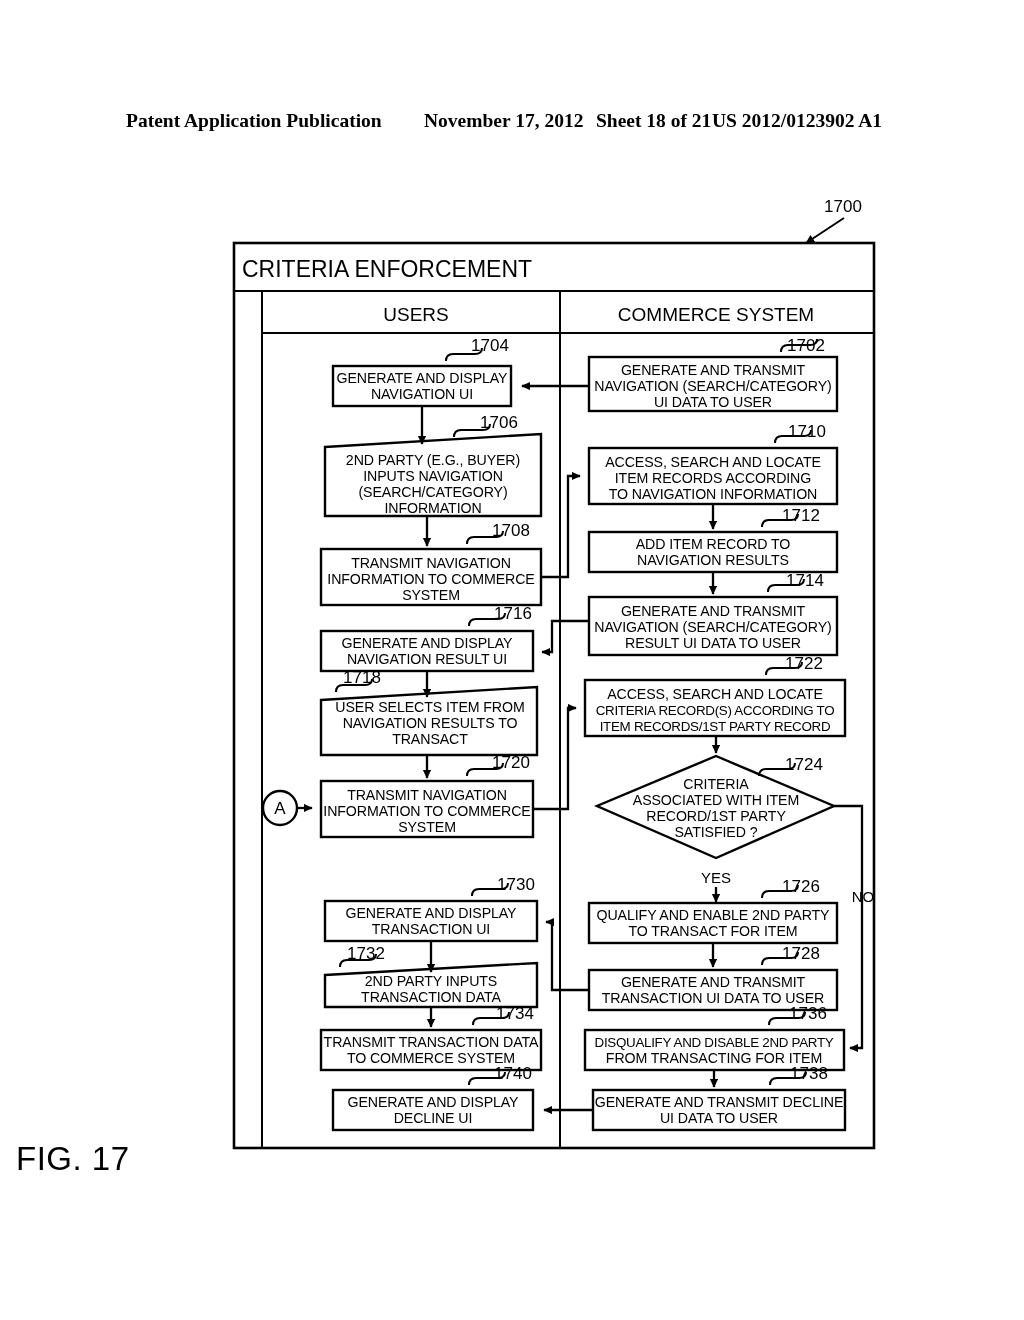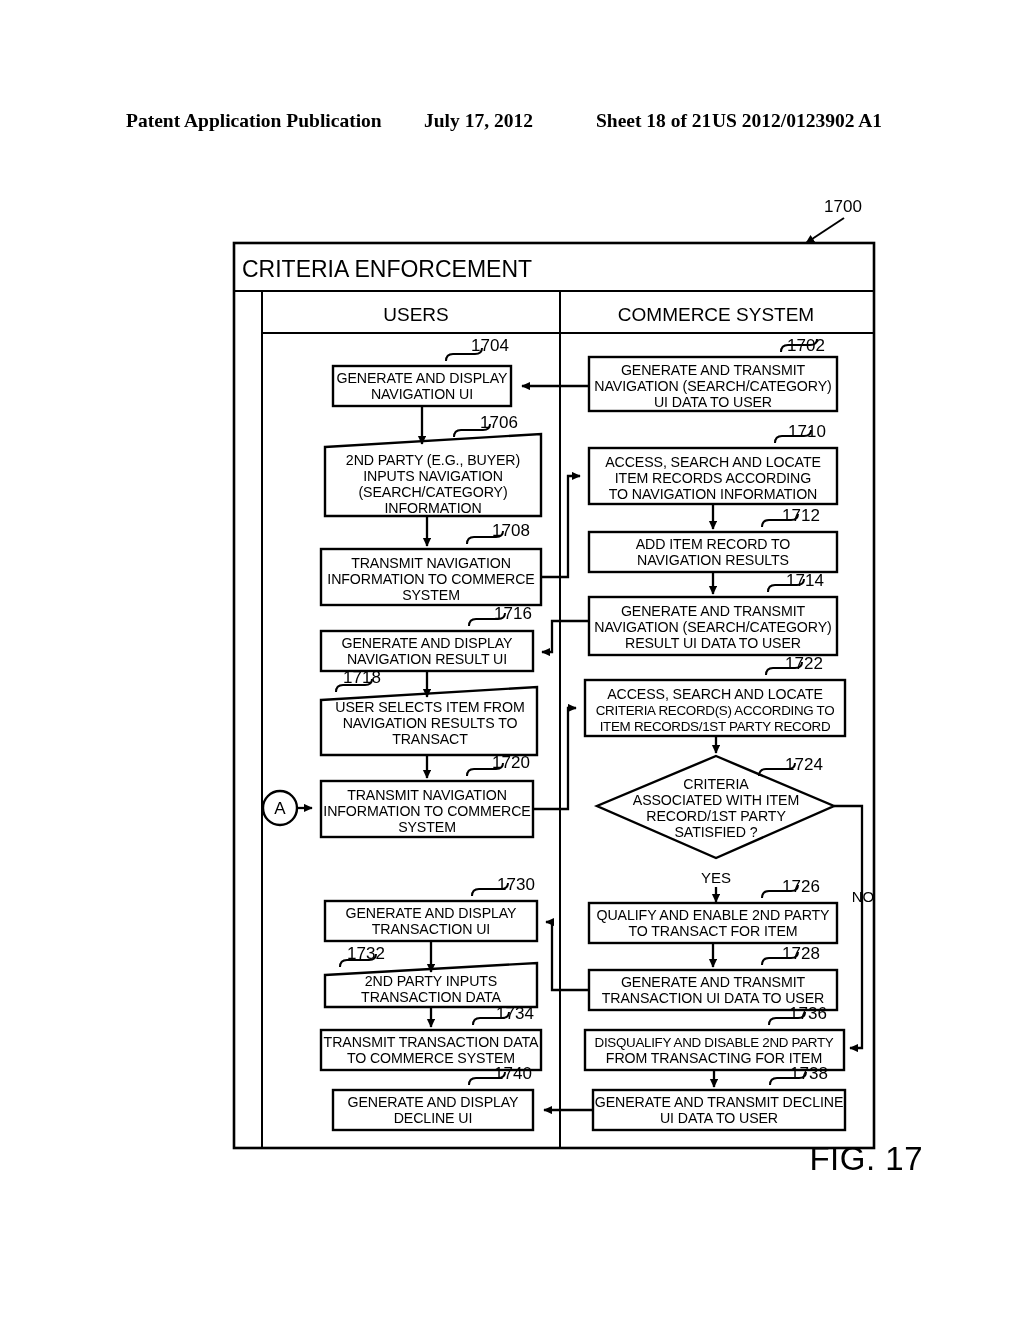--- a/index.html
+++ b/index.html
@@ -12,21 +12,21 @@
   #pubheader{position:absolute;left:0;top:86px;width:1024px;
       font-family:"Liberation Serif", serif;font-weight:bold;font-size:19.5px;
       letter-spacing:0px;white-space:nowrap;}
   #pubheader .seg{position:absolute;top:0;margin-top:24px;}
   .hseg1{left:126px;}
   .hseg2{left:424px;}
   .hseg3{left:596px;}
   .hseg4{left:712px;}
 
   
-  #figcaption{position:absolute;left:4px;top:1140px;width:919px;text-align:right;
+  #figcaption{position:absolute;left:16px;top:1140px;width:919px;text-align:left;
       font-size:33px;letter-spacing:0.5px;font-family:"Liberation Sans",sans-serif;}
 
   
   #diagram{position:absolute;left:0;top:0;width:1024px;height:1320px;margin-left:44px;}
   svg{display:block;}
   .bx{fill:#ffffff;stroke:#000000;stroke-width:2.4;}
   .frame{fill:none;stroke:#000000;stroke-width:2.6;}
   .frame2{fill:none;stroke:#000000;stroke-width:2.0;}
   .ln{stroke:#000000;stroke-width:2.3;fill:none;}
   .lead{stroke:#000000;stroke-width:2.0;fill:none;}
@@ -40,21 +40,21 @@
   .yn{font-family:"Liberation Sans",sans-serif;font-size:15px;text-anchor:middle;fill:#000;}
   .conn{font-family:"Liberation Sans",sans-serif;font-size:17px;text-anchor:middle;fill:#000;}
 </style>
 </head>
 <body>
 
 <div id="page">
 
   <div id="pubheader">
     <span class="seg hseg1">Patent Application Publication</span>
-    <span class="seg hseg2">July 17, 2012</span>
+    <span class="seg hseg2">November 17, 2012</span>
     <span class="seg hseg3">Sheet 18 of 21</span>
     <span class="seg hseg4">US 2012/0123902 A1</span>
   </div>
 
   <div id="diagram">
   <svg width="1024" height="1320" viewBox="0 0 1024 1320" xmlns="http://www.w3.org/2000/svg">
     <defs>
       <marker id="ah" markerWidth="9" markerHeight="9" refX="8.2" refY="4.2" orient="auto" markerUnits="userSpaceOnUse">
         <path d="M0,0 L9,4.2 L0,8.4 Z" fill="#000"></path>
       </marker>

